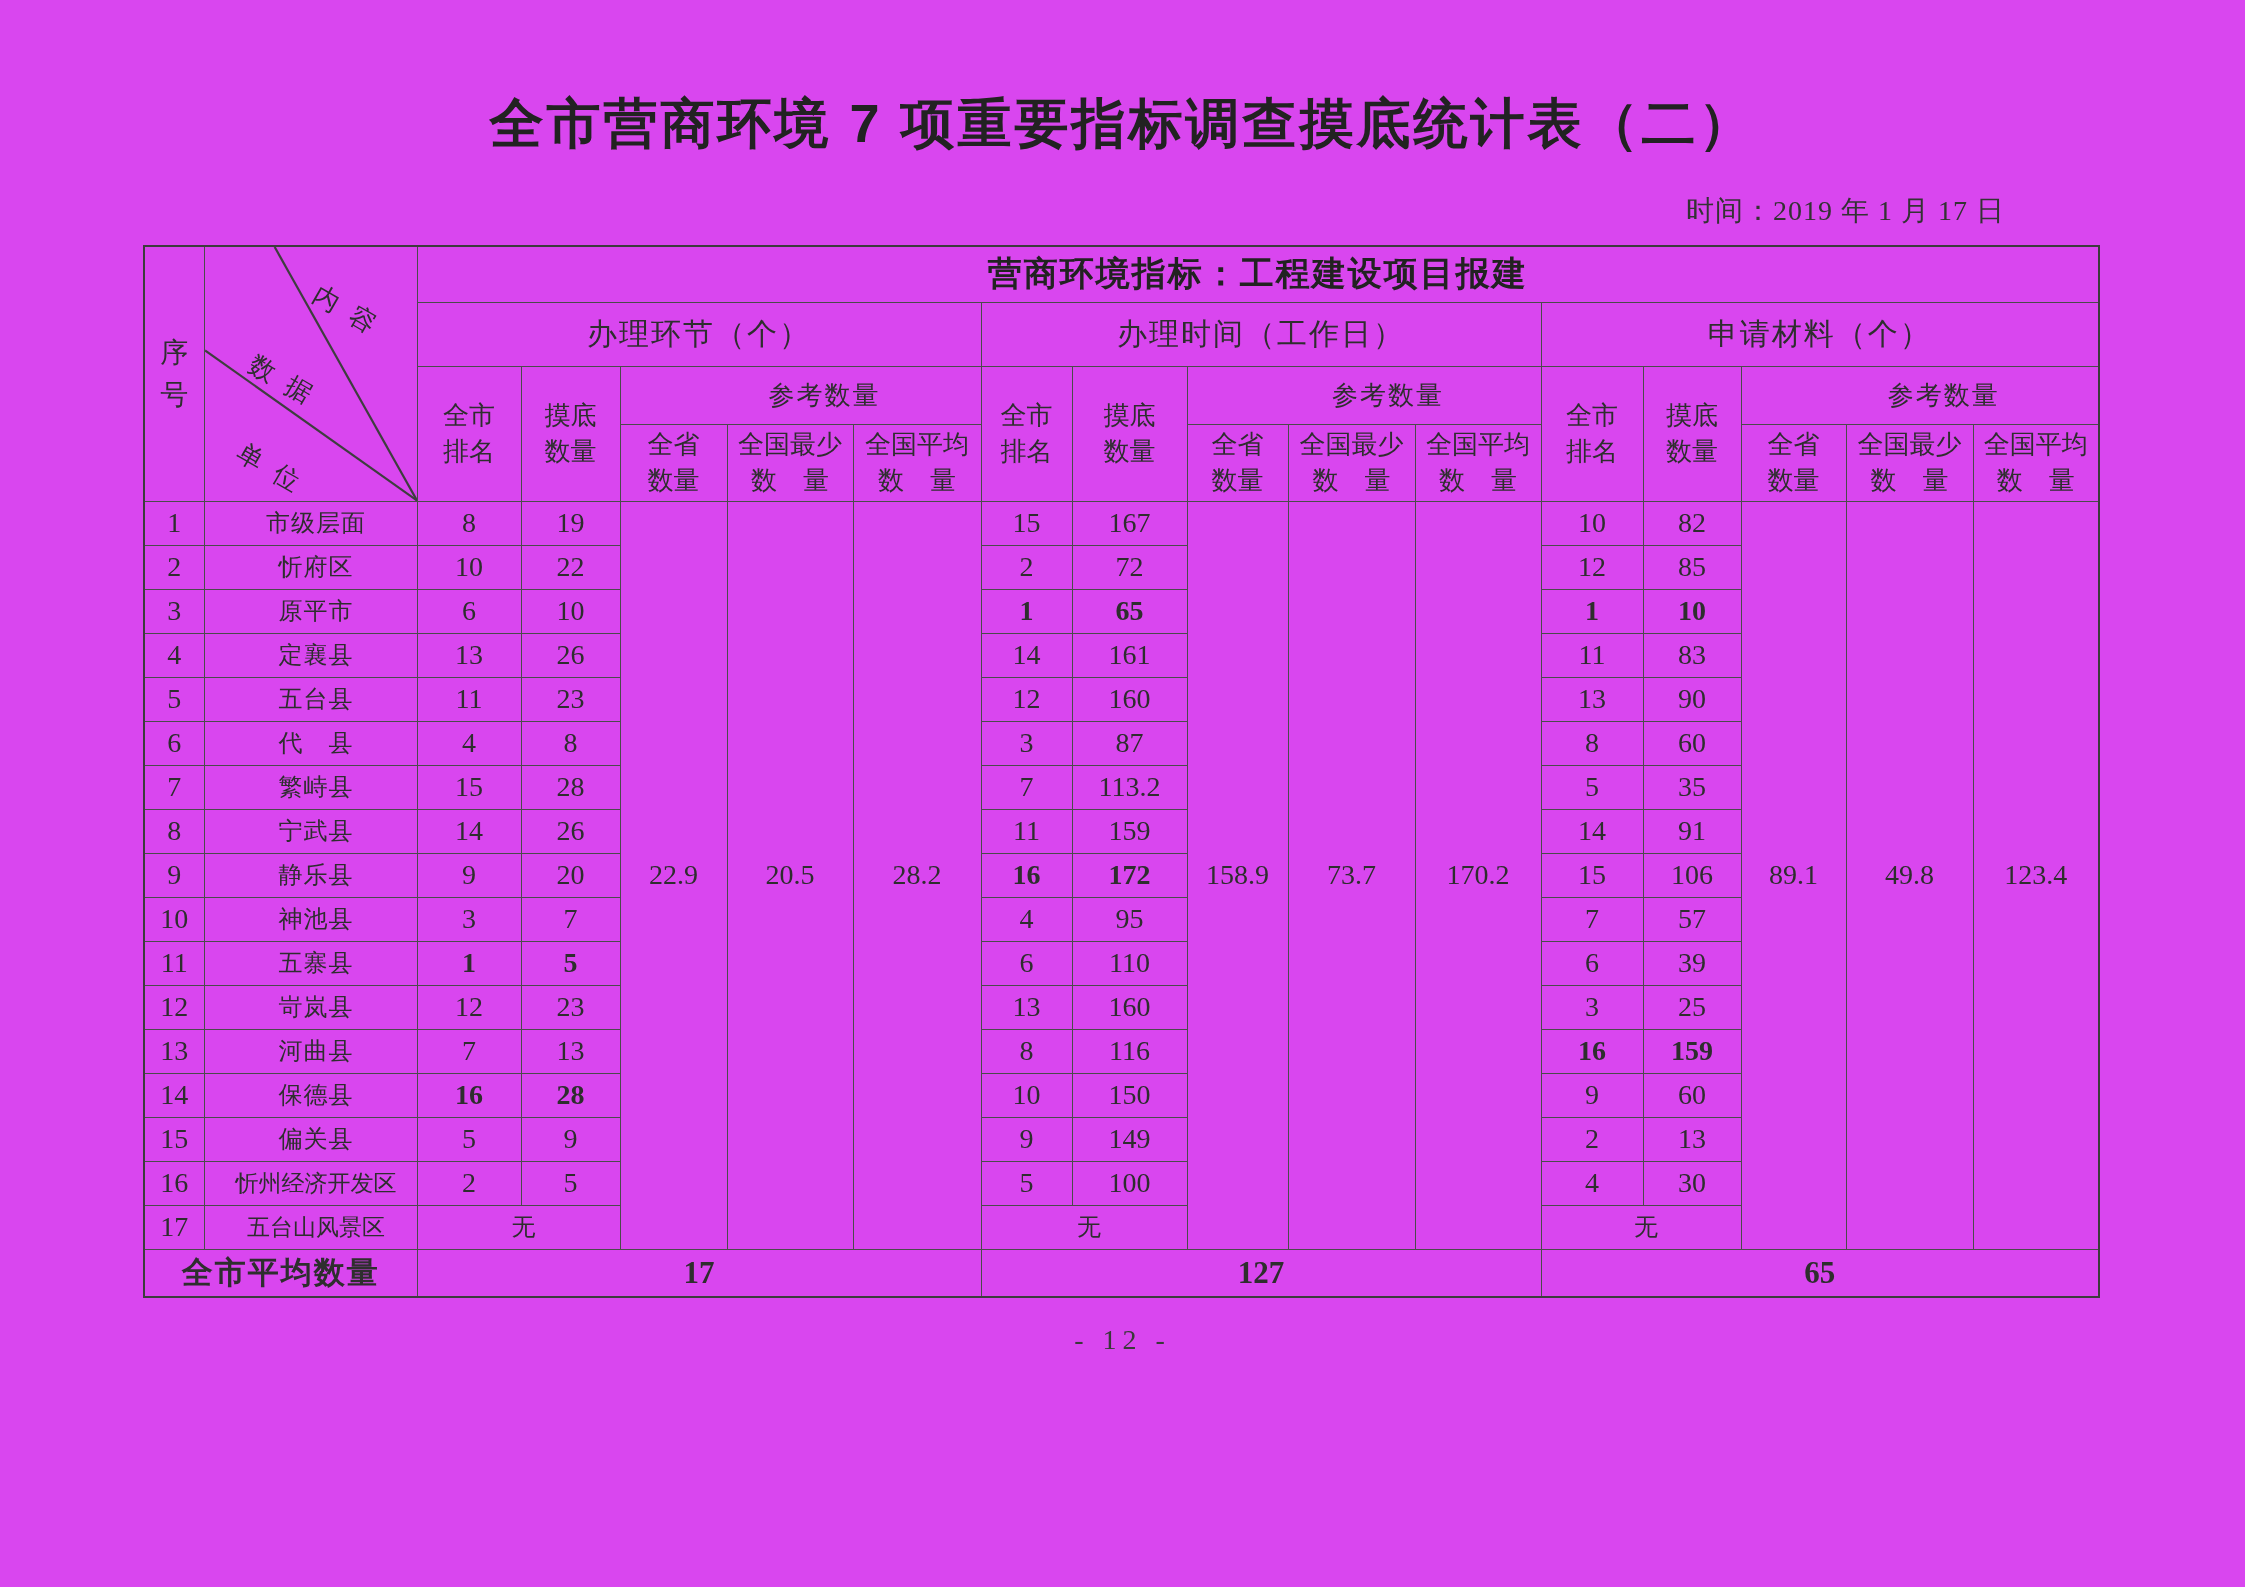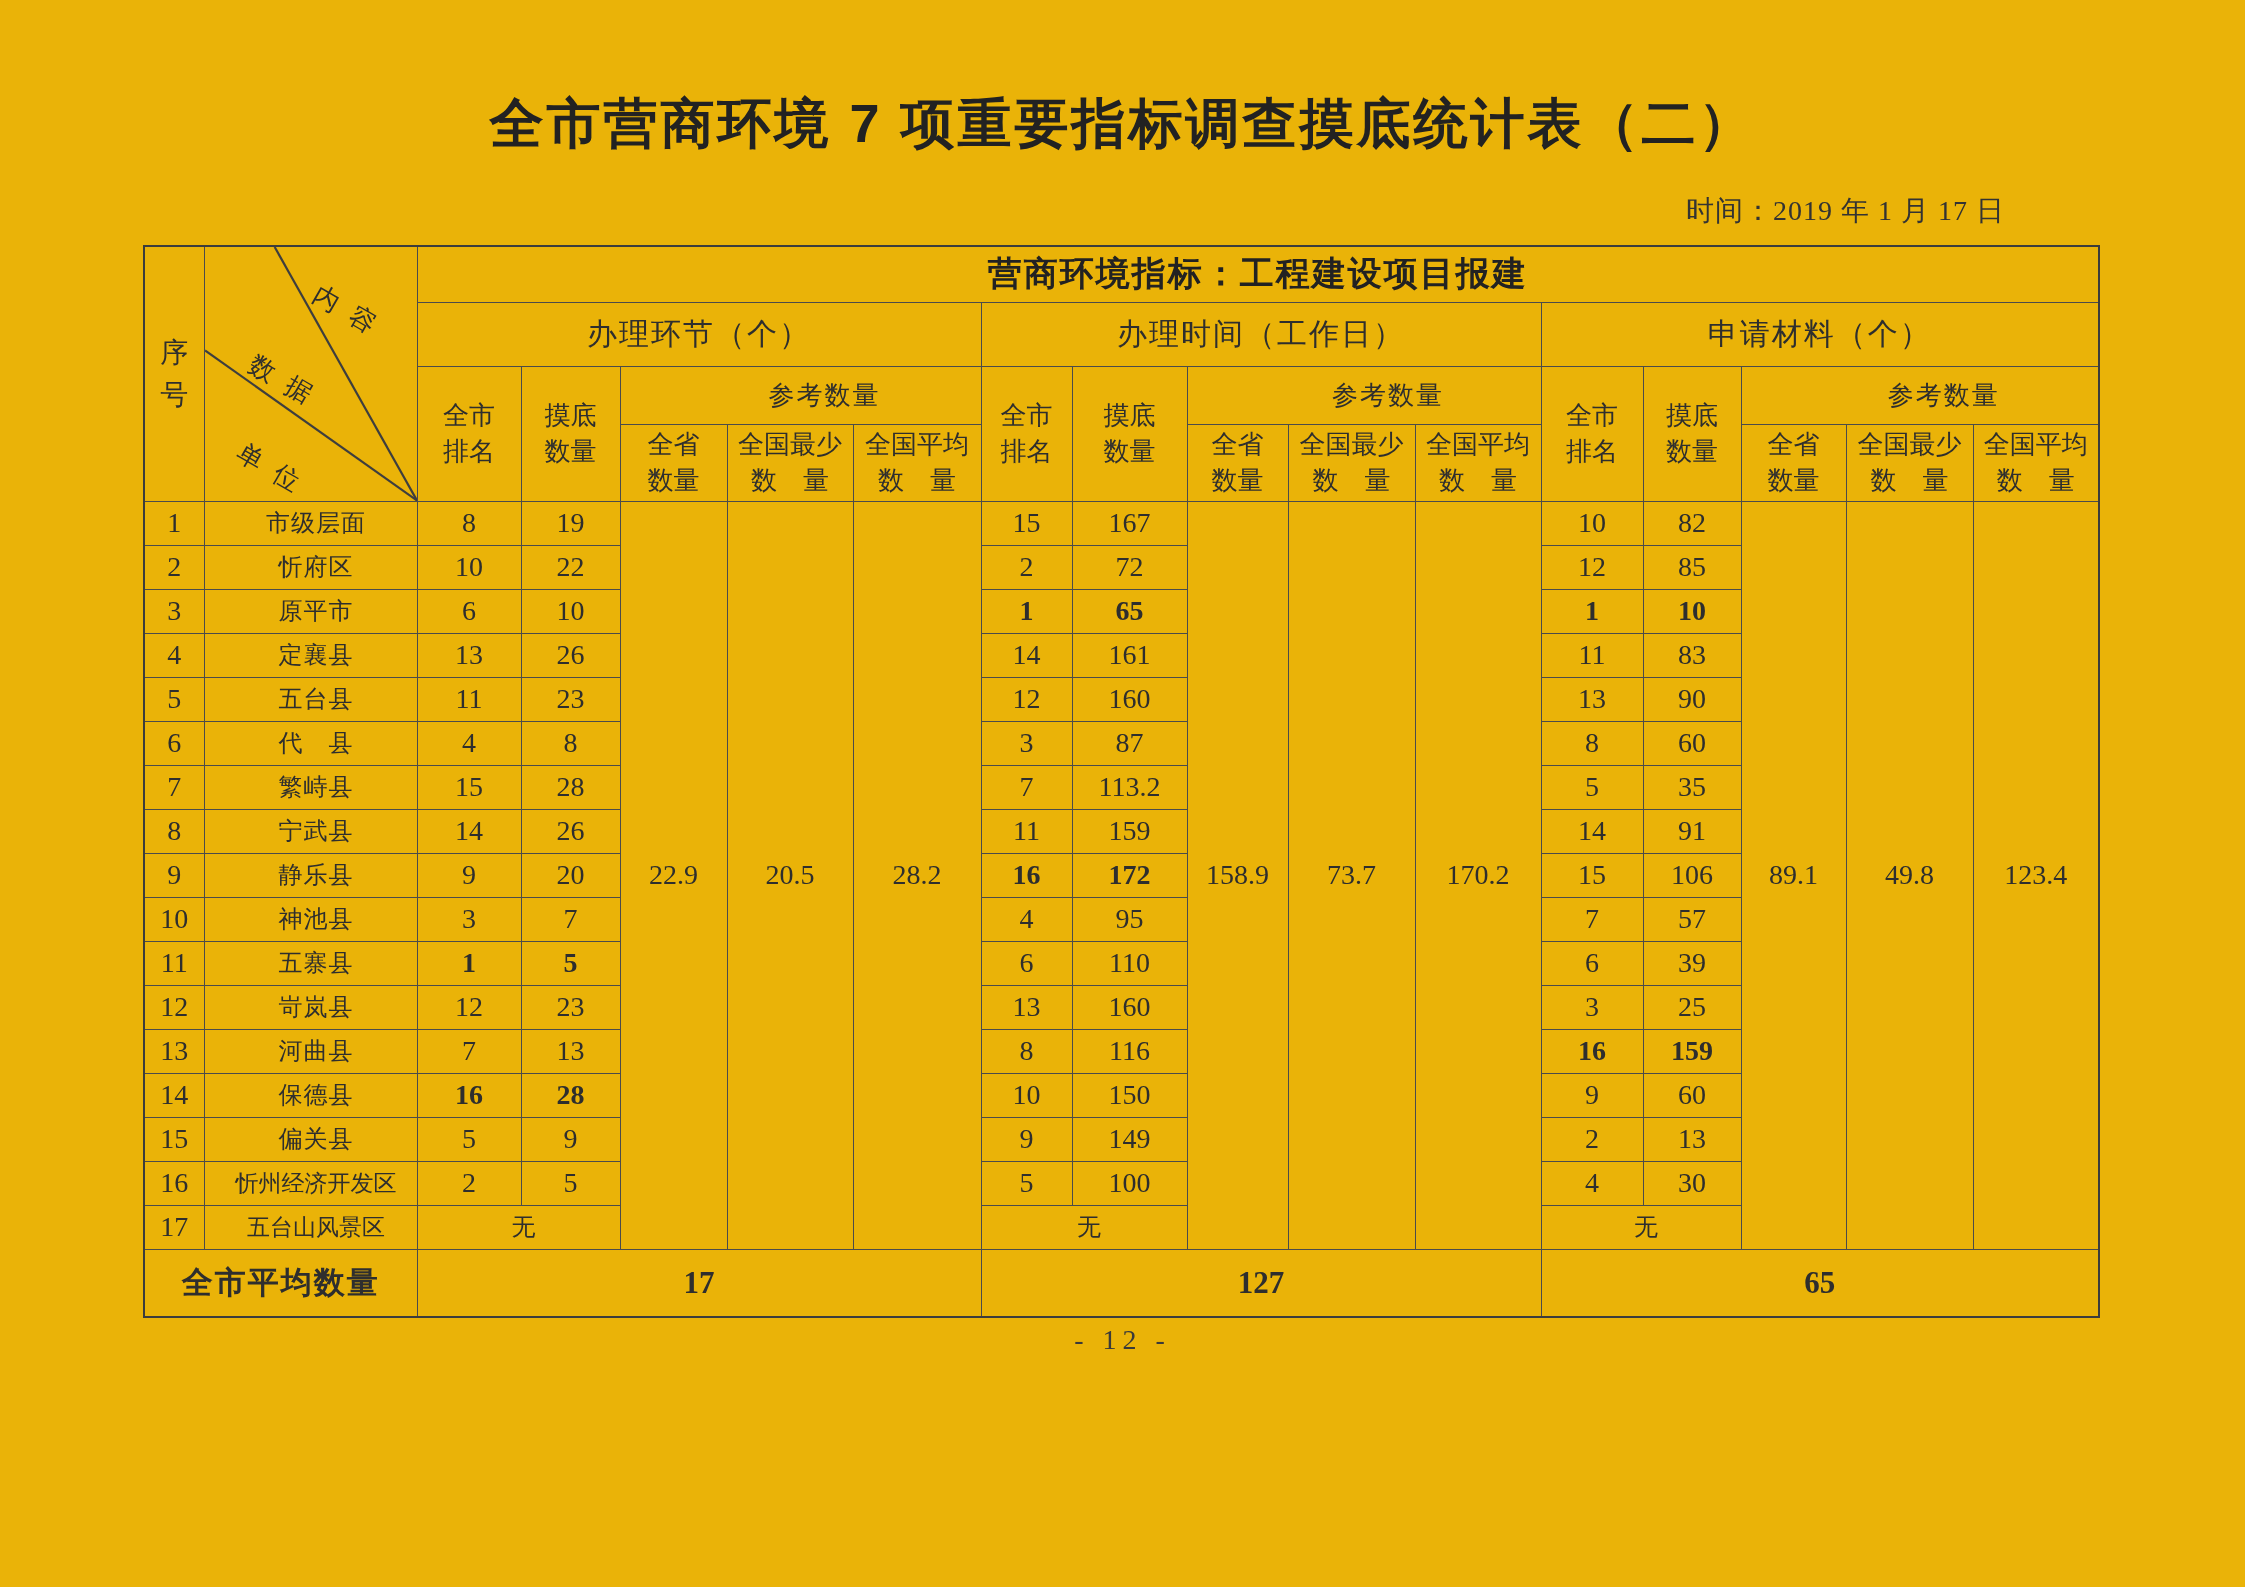--- a/index.html
+++ b/index.html
@@ -6,21 +6,21 @@
   body{
     width:2245px;height:1587px;
     background:#ffffff;
     font-family:"Liberation Serif","DejaVu Serif",serif;
     color:#2e2e2e;
     position:relative;
     overflow:hidden;
   }
   .page{
     position:absolute;inset:0;
-    background:#eab308;
+    background:#d946ef;
   }
   .doc-title{
     position:absolute;
     top:88px;left:0;width:2245px;
     text-align:center;
     font-family:"Liberation Sans","DejaVu Sans",sans-serif;
     font-weight:bold;
     font-size:54px;
     letter-spacing:3px;
     color:#222;
@@ -48,21 +48,21 @@
     padding:0;
     overflow:hidden;
     font-size:24px;
     color:#2e2e2e;
   }
   tr.hr1{height:56px;}
   tr.hr2{height:64px;}
   tr.hr3{height:58px;}
   tr.hr4{height:77px;}
   tr.dr{height:44px;}
-  tr.fr{height:68px;}
+  tr.fr{height:48px;}
   .indicator{
     font-family:"Liberation Sans","DejaVu Sans",sans-serif;
     font-weight:bold;
     font-size:34px;
     letter-spacing:2px;
     color:#222;
   }
   .secname{font-size:30px;letter-spacing:2px;}
   .sub{font-size:26px;line-height:1.35;white-space:pre-line;}
   .refhead{font-size:26px;letter-spacing:2px;padding-left:48px;}

